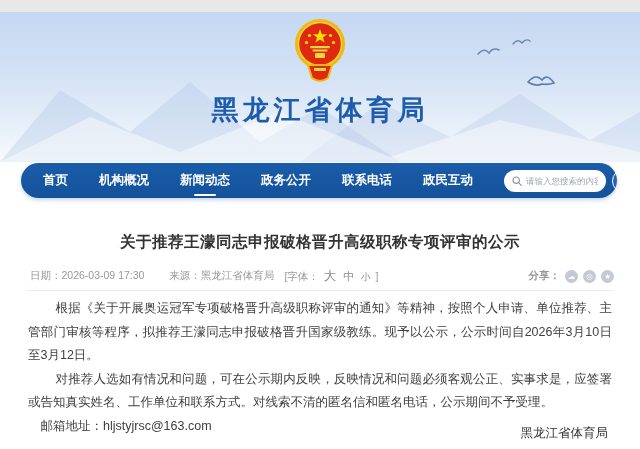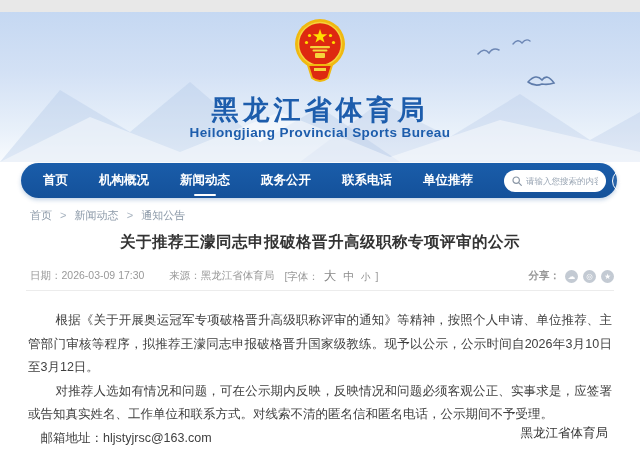--- a/index.html
+++ b/index.html
@@ -81,21 +81,21 @@
   .meta-share { margin-left:auto; display:flex; align-items:center;font-weight:bold; }
   .share-ico {
     width:13px; height:13px; border-radius:50%; background:#c3cad3; color:#ffffff;
     display:flex; align-items:center; justify-content:center; font-size:7.5px;
     margin-left:5px; cursor:pointer;
   }
   .divider {
     position:absolute; top:278px; left:26px; right:26px; height:1px; background:#ececec;
   }
   .body-text {
-    position:absolute; top:297px; left:28px; right:28px;
+    position:absolute; top:285px; left:28px; right:28px;
     font-size:12.5px; line-height:23.5px; color:#404040; text-align:justify;
   }
   .body-text p.ind { text-indent:2.2em; }
   .body-text p.contact { text-indent:1em; }
   .signature {
     position:absolute; right:32px; top:410px; text-align:right;
     font-size:12.5px; color:#333333; line-height:23.5px;
   }
 </style>
 </head>
@@ -125,54 +125,46 @@
       <circle cx="39.5" cy="24.5" r="1.6" fill="#ffde00"></circle>
       <rect x="16" y="28" width="20" height="2.2" rx="1" fill="#f6d33c"></rect>
       <rect x="18.5" y="31.5" width="15" height="2" rx="1" fill="#f6d33c"></rect>
       <rect x="21" y="35" width="10" height="5" rx="1" fill="#f6d33c"></rect>
       <path d="M14,47 L38,47 L34,60 Q26,66 18,60 Z" fill="#de2910"></path>
       <path d="M14,47 L38,47 L34,60 Q26,66 18,60 Z" fill="none" stroke="#f0b910" stroke-width="2"></path>
       <rect x="20" y="50" width="12" height="3" fill="#f6d33c"></rect>
     </svg>
 
     <div class="site-title">黑龙江省体育局</div>
-    <div class="site-subtitle">Heilongjiang Provincial Sports Bureau</div>
   </div>
 
   <div class="navbar">
     <div class="nav-items">
       <div class="nav-item">首页</div>
       <div class="nav-item">机构概况</div>
       <div class="nav-item active">新闻动态</div>
       <div class="nav-item">政务公开</div>
       <div class="nav-item">联系电话</div>
-      <div class="nav-item">单位推荐</div>
+      <div class="nav-item">政民互动</div>
     </div>
     <div class="search-group">
       <div class="search-box">
         <svg class="mag" width="10" height="10" viewBox="0 0 10 10">
           <circle cx="4.2" cy="4.2" r="3.2" fill="none" stroke="#8a96a5" stroke-width="1.2"></circle>
           <line x1="6.6" y1="6.6" x2="9.3" y2="9.3" stroke="#8a96a5" stroke-width="1.2" stroke-linecap="round"></line>
         </svg>
         <input type="text" placeholder="请输入您搜索的内容" style="">
       </div>
       <div class="snow-btn">
         <span>❄</span>
       </div>
 
     </div>
   </div>
 
-  <div class="breadcrumb">
-    <span class="crumb">首页</span>
-    <span class="sep">&gt;</span>
-    <span class="crumb">新闻动态</span>
-    <span class="sep">&gt;</span>
-    <span class="crumb">通知公告</span>
-  </div>
 
   <div class="article-title">关于推荐王濛同志申报破格晋升高级职称专项评审的公示</div>
 
   <div class="meta-row">
     <div class="meta-left">
       <span>日期：</span><span>2026-03-09 17:30</span>
       <span class="src"><span>来源：</span><span>黑龙江省体育局</span></span>
     </div>
     <div class="meta-font">
       <span>[字体：</span>

